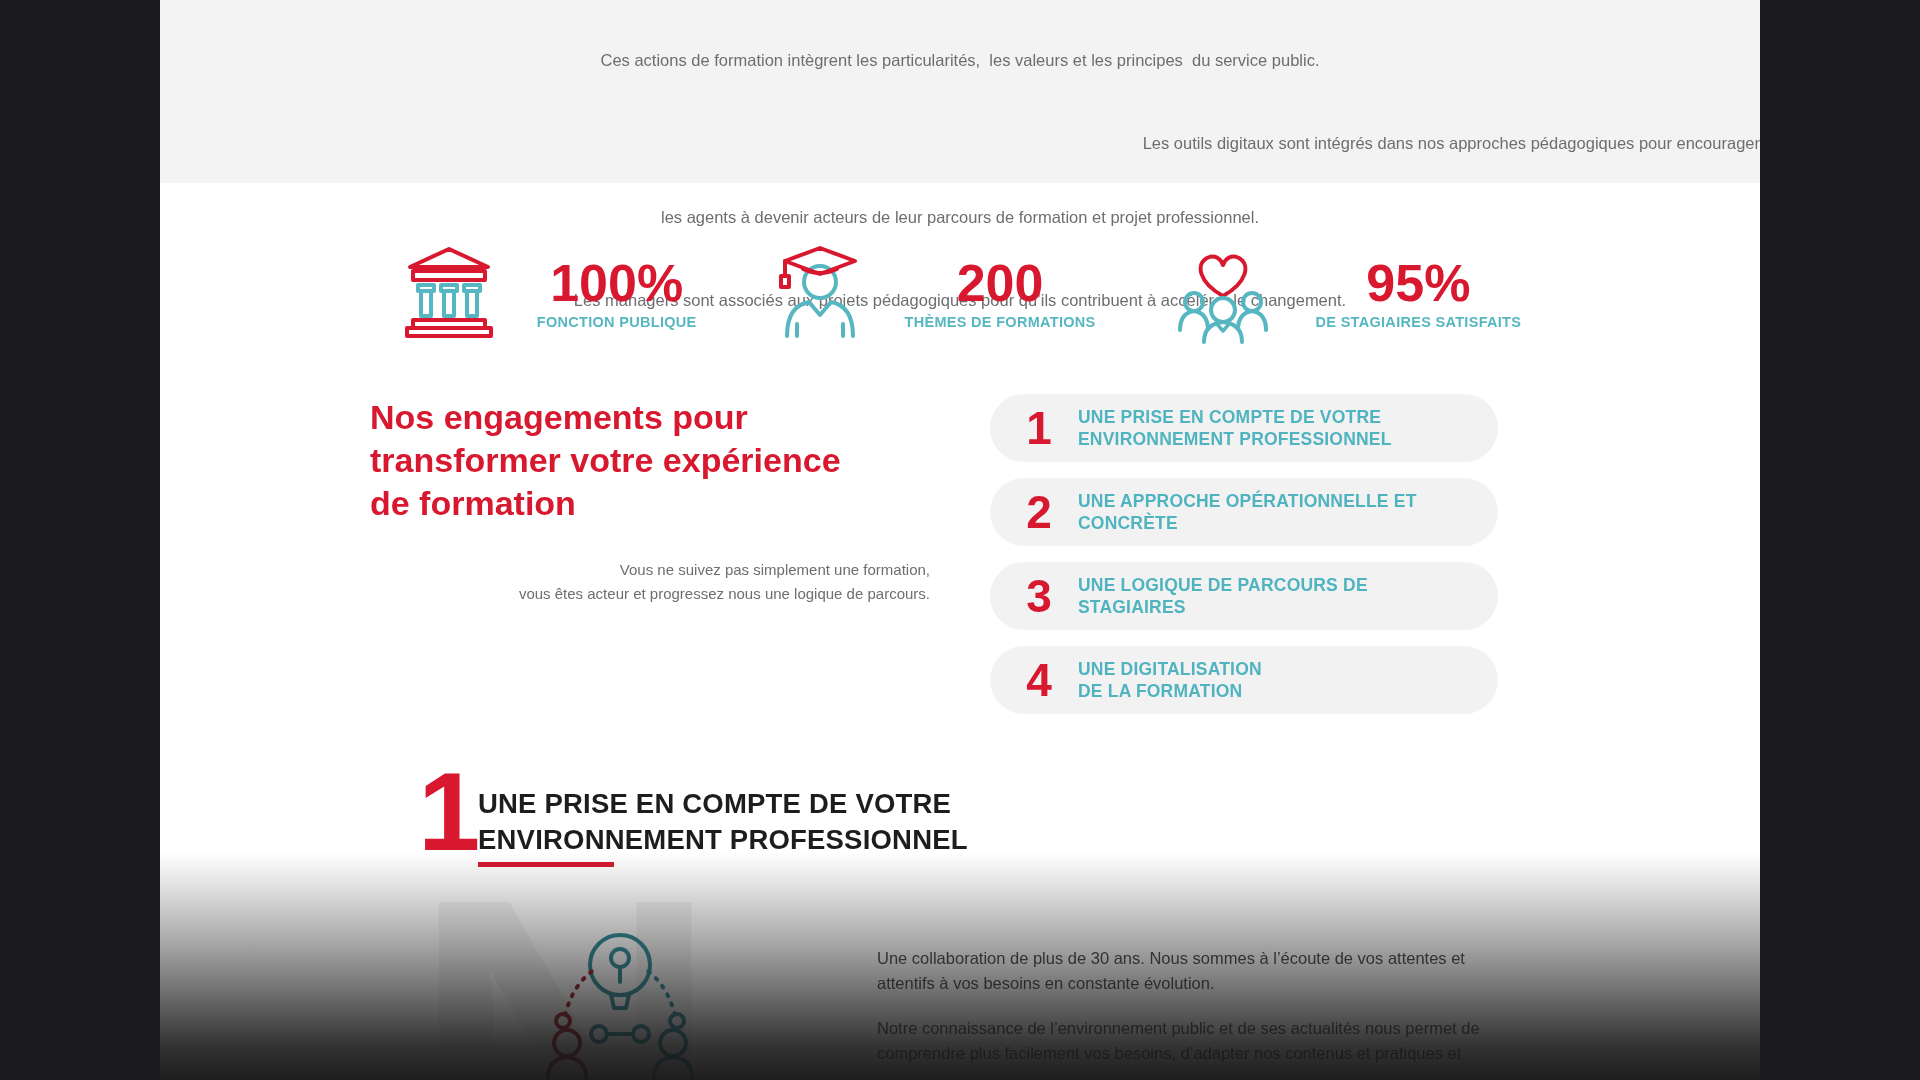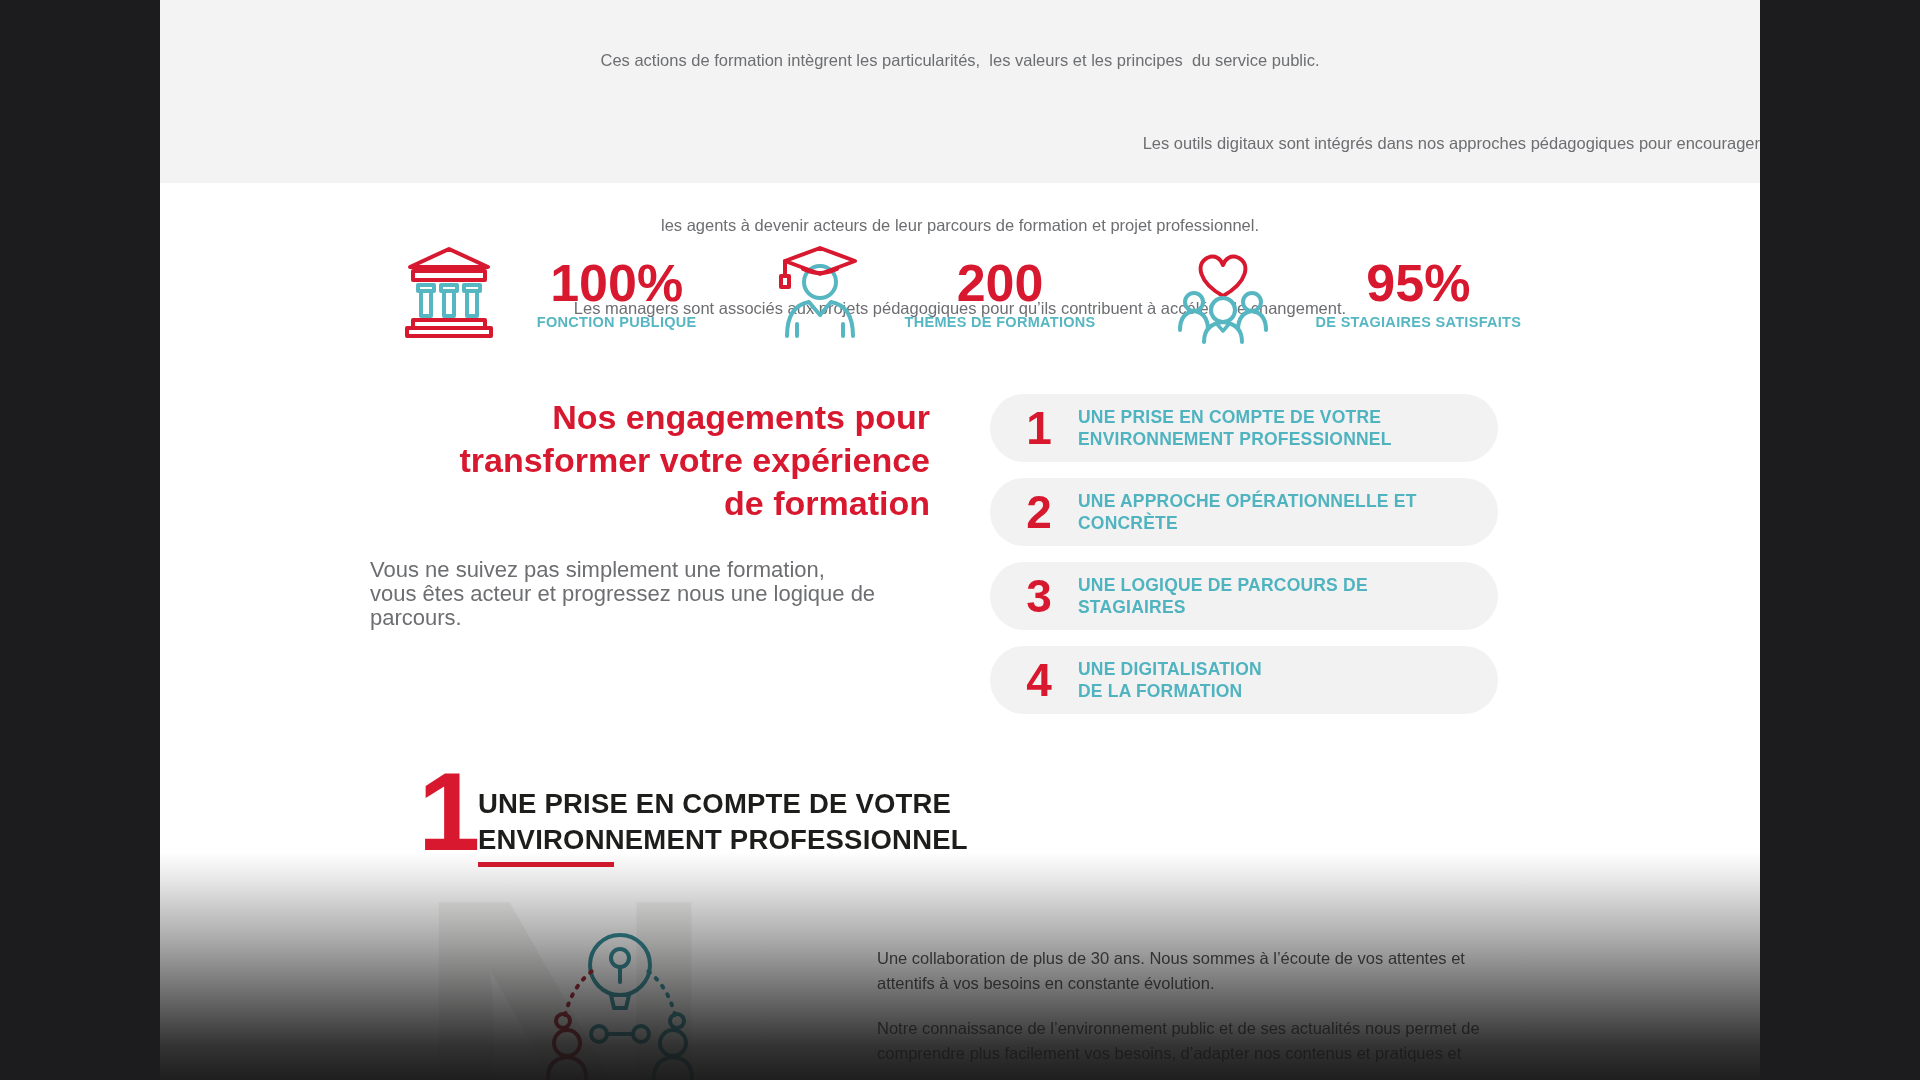--- a/index.html
+++ b/index.html
@@ -19,42 +19,42 @@
   .intro {
     position:absolute; top:0; left:0; width:100%; height:183px;
     background:#F3F3F3;
     text-align:center;
     color:#6D6E71;
     font-size:16.5px; font-weight:500; line-height:22px;
     white-space:pre-wrap;
   }
   .intro .l1 { margin-top:5px; }
   .intro .l2 { margin-top:17px;text-align:right; }
-  .intro .l3 { margin-top:16px; }
+  .intro .l3 { margin-top:8px; }
   .intro .l4 { margin-top:17px; }
   
   .stats {
     position:absolute; top:240px; left:0; width:100%;
     display:flex; justify-content:center; gap:70px;align-items:center;
   }
   .stat { display:flex; align-items:center; gap:38px; }
   .stat svg { display:block; }
   .stat-text { text-align:center; }
   .stat-value { color:#D7182F; font-size:52px; font-weight:700; line-height:56px; }
   .stat-label { color:#56B7C2; font-size:14.5px; font-weight:700; letter-spacing:.3px; margin-top:3px; }
   
   .engage-heading {
     position:absolute; top:396px; right:830px; width:560px;
-    text-align:right;
+    text-align:left;
     color:#D7182F; font-size:34px; font-weight:700; line-height:43px;
   }
   .engage-sub {
     position:absolute; top:558px; right:830px; width:560px;
-    text-align:left;
-    color:#6D6E71; font-size:22px; font-weight:500; line-height:24px;
+    text-align:right;
+    color:#6D6E71; font-size:15px; font-weight:500; line-height:24px;
   }
   .pill-list { position:absolute; top:394px; left:830px; width:508px; }
   .pill {
     display:flex; align-items:center;
     height:68px; margin-bottom:16px;
     background:#F2F2F2; border-radius:34px;
     cursor:pointer;
   }
   .pill-num {
     width:46px; margin-left:26px; text-align:center;

